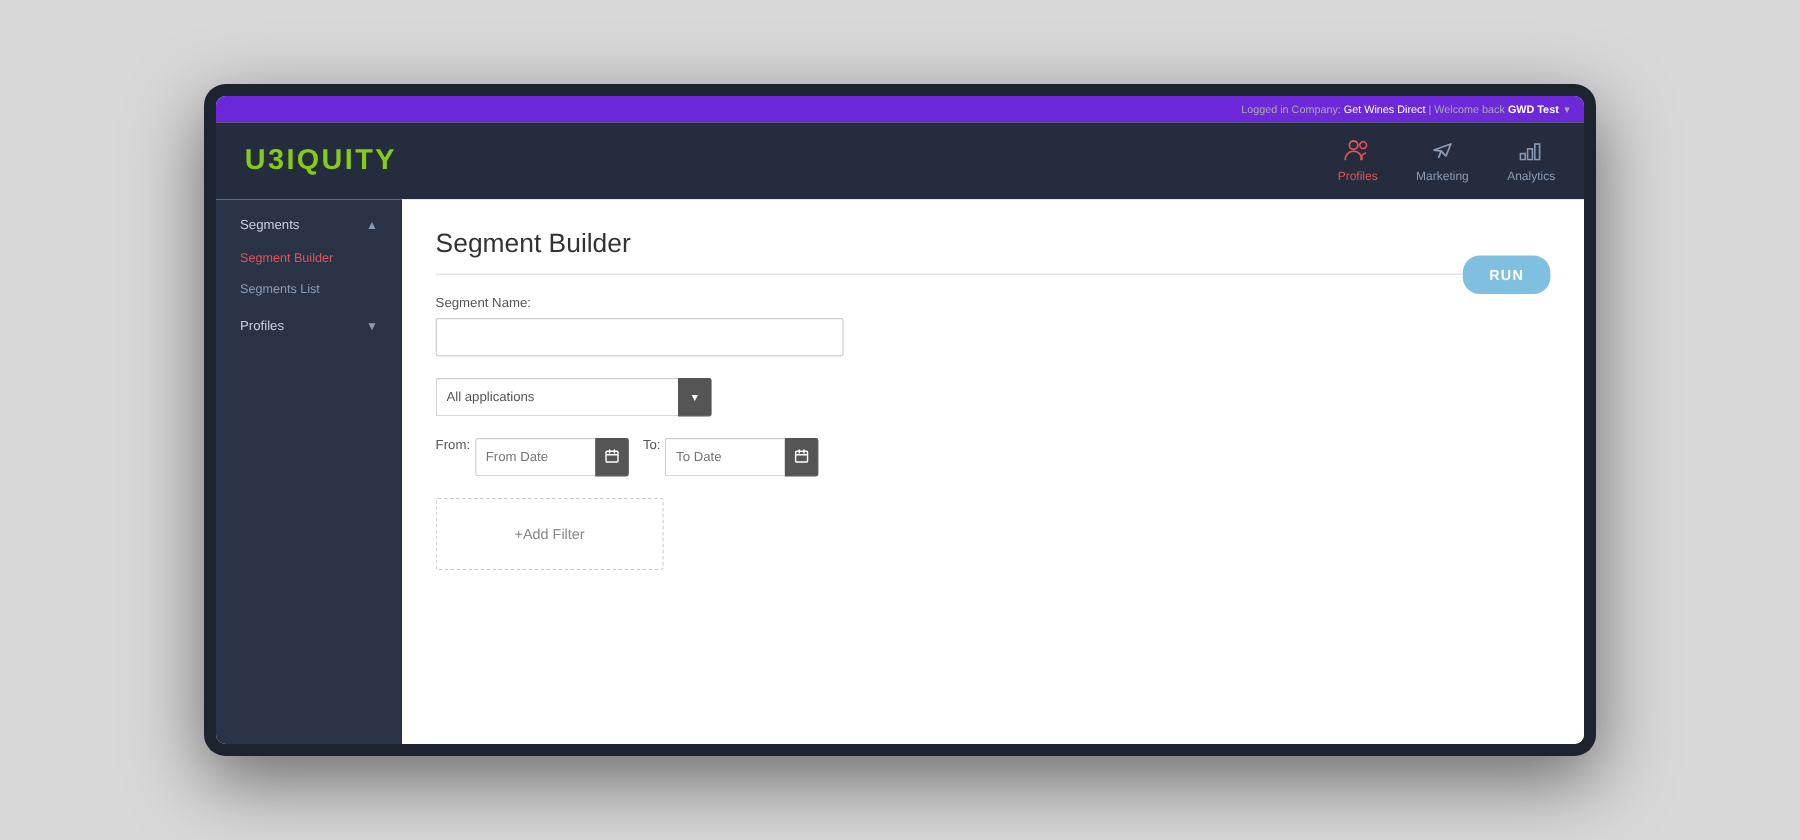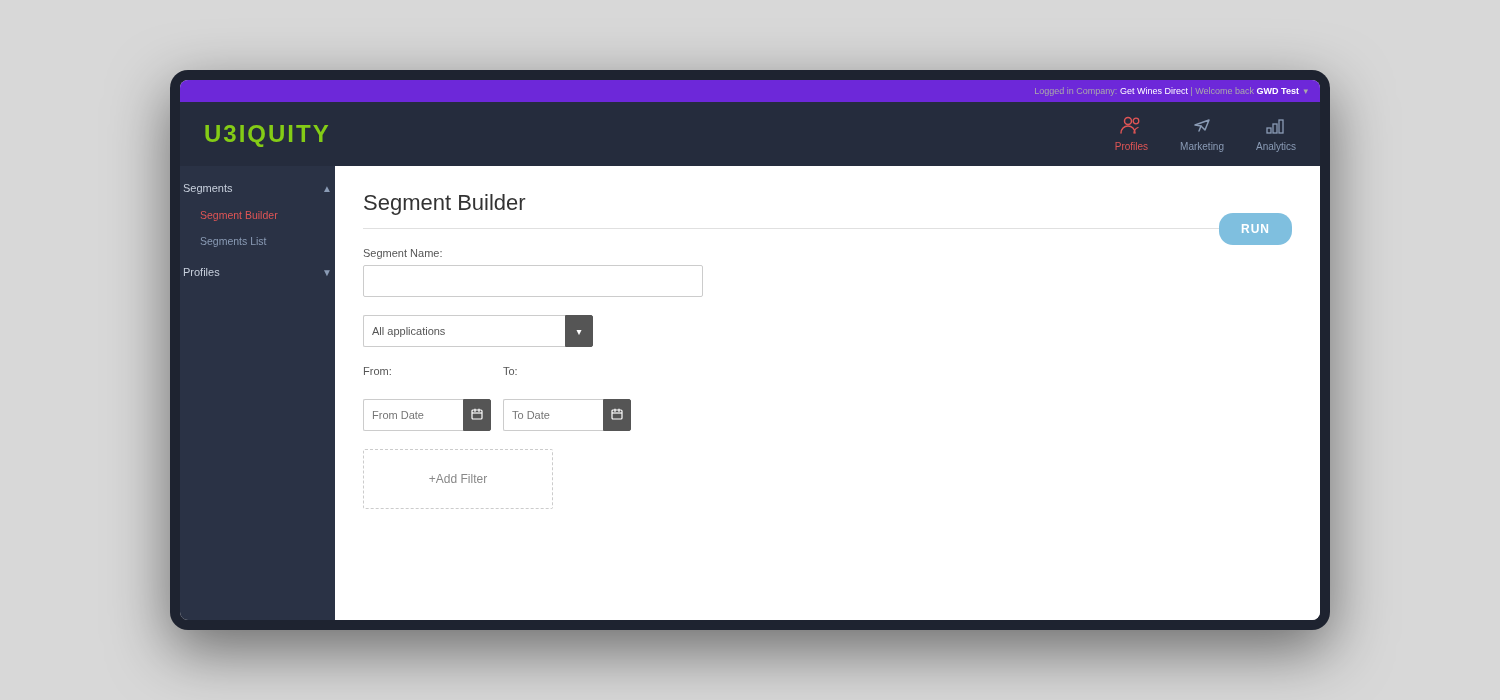--- a/index.html
+++ b/index.html
@@ -131,21 +131,21 @@
     }
 
     .sidebar-section {
       margin-bottom: 4px;
     }
 
     .sidebar-section-header {
       display: flex;
       align-items: center;
       justify-content: space-between;
-      padding: 8px 3px;
+      padding: 8px 20px;
       color: #c8d0dd;
       font-size: 11px;
       cursor: pointer;
     }
 
     .sidebar-section-header .chevron {
       color: #8a9bb5;
       font-size: 10px;
     }
 
@@ -250,22 +250,22 @@
     }
 
     .date-row {
       display: flex;
       gap: 12px;
       align-items: flex-end;
     }
 
     .date-group {
       display: flex;
-      flex-direction: column;
-      gap: 16px;
+      flex-direction: row;
+      gap: 4px;
     }
 
     .date-input-wrapper {
       display: flex;
       align-items: center;
     }
 
     .date-input {
       width: 100px;
       height: 32px;

